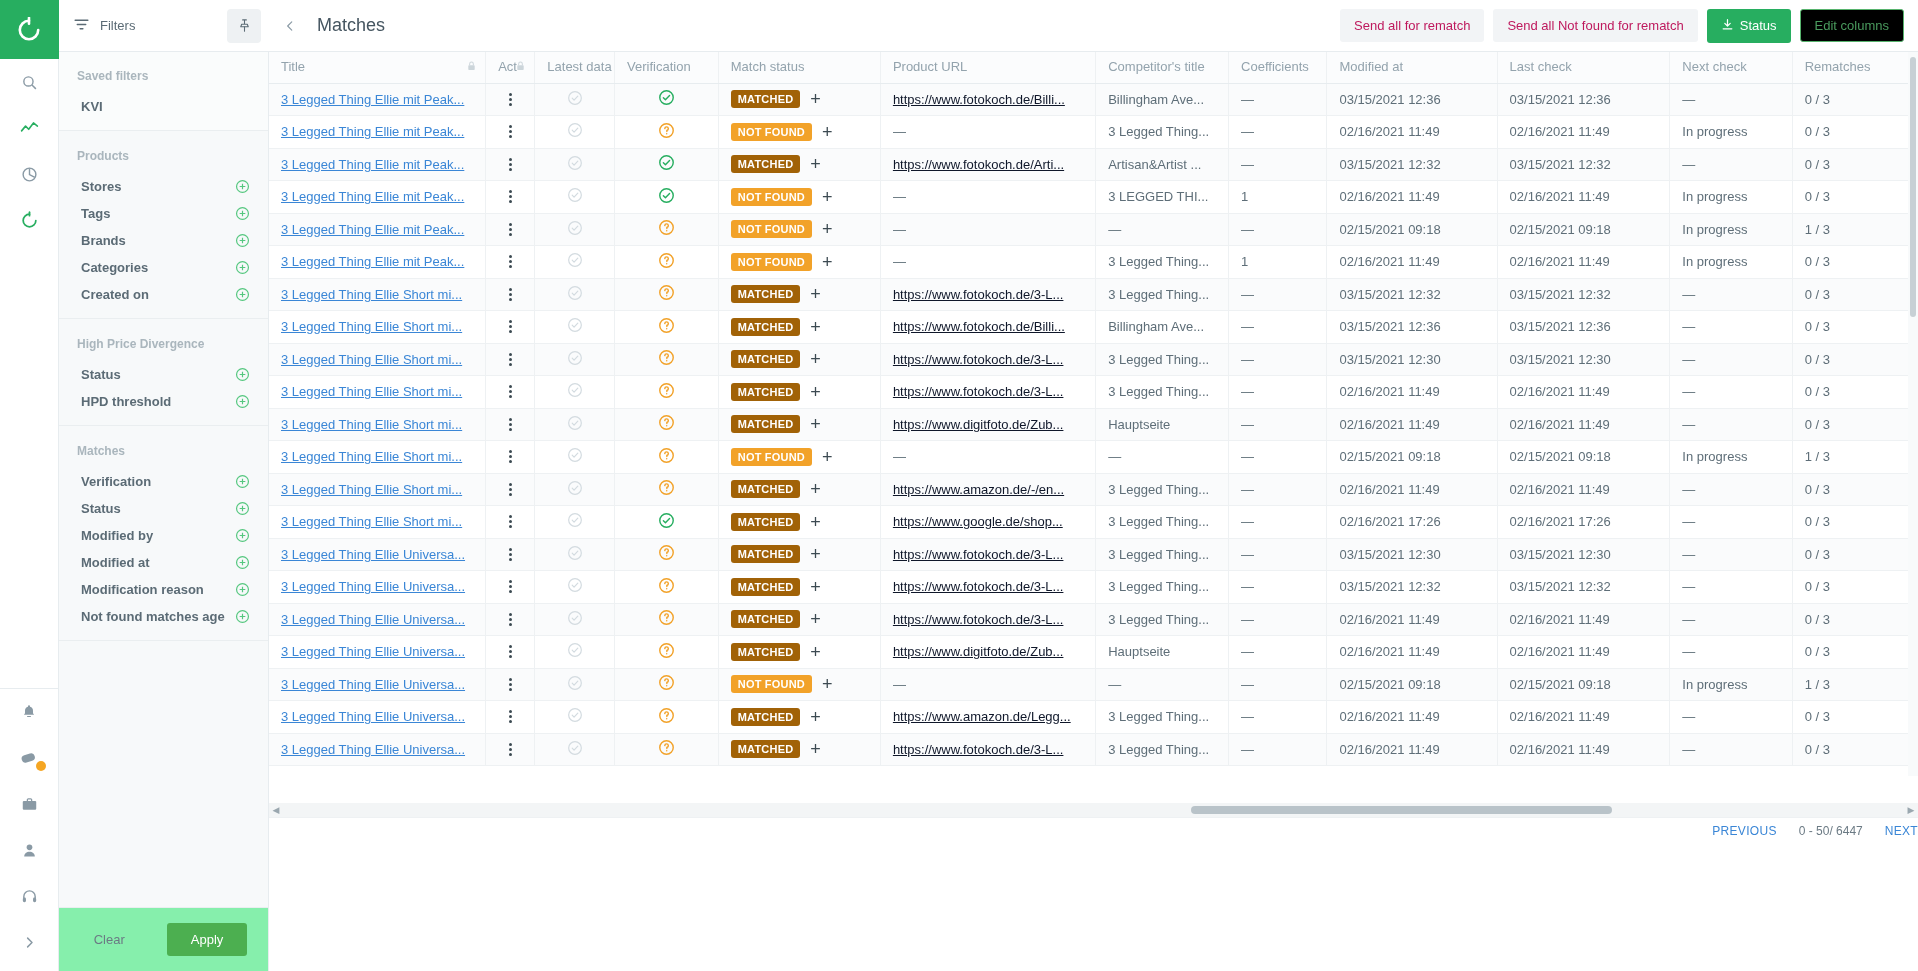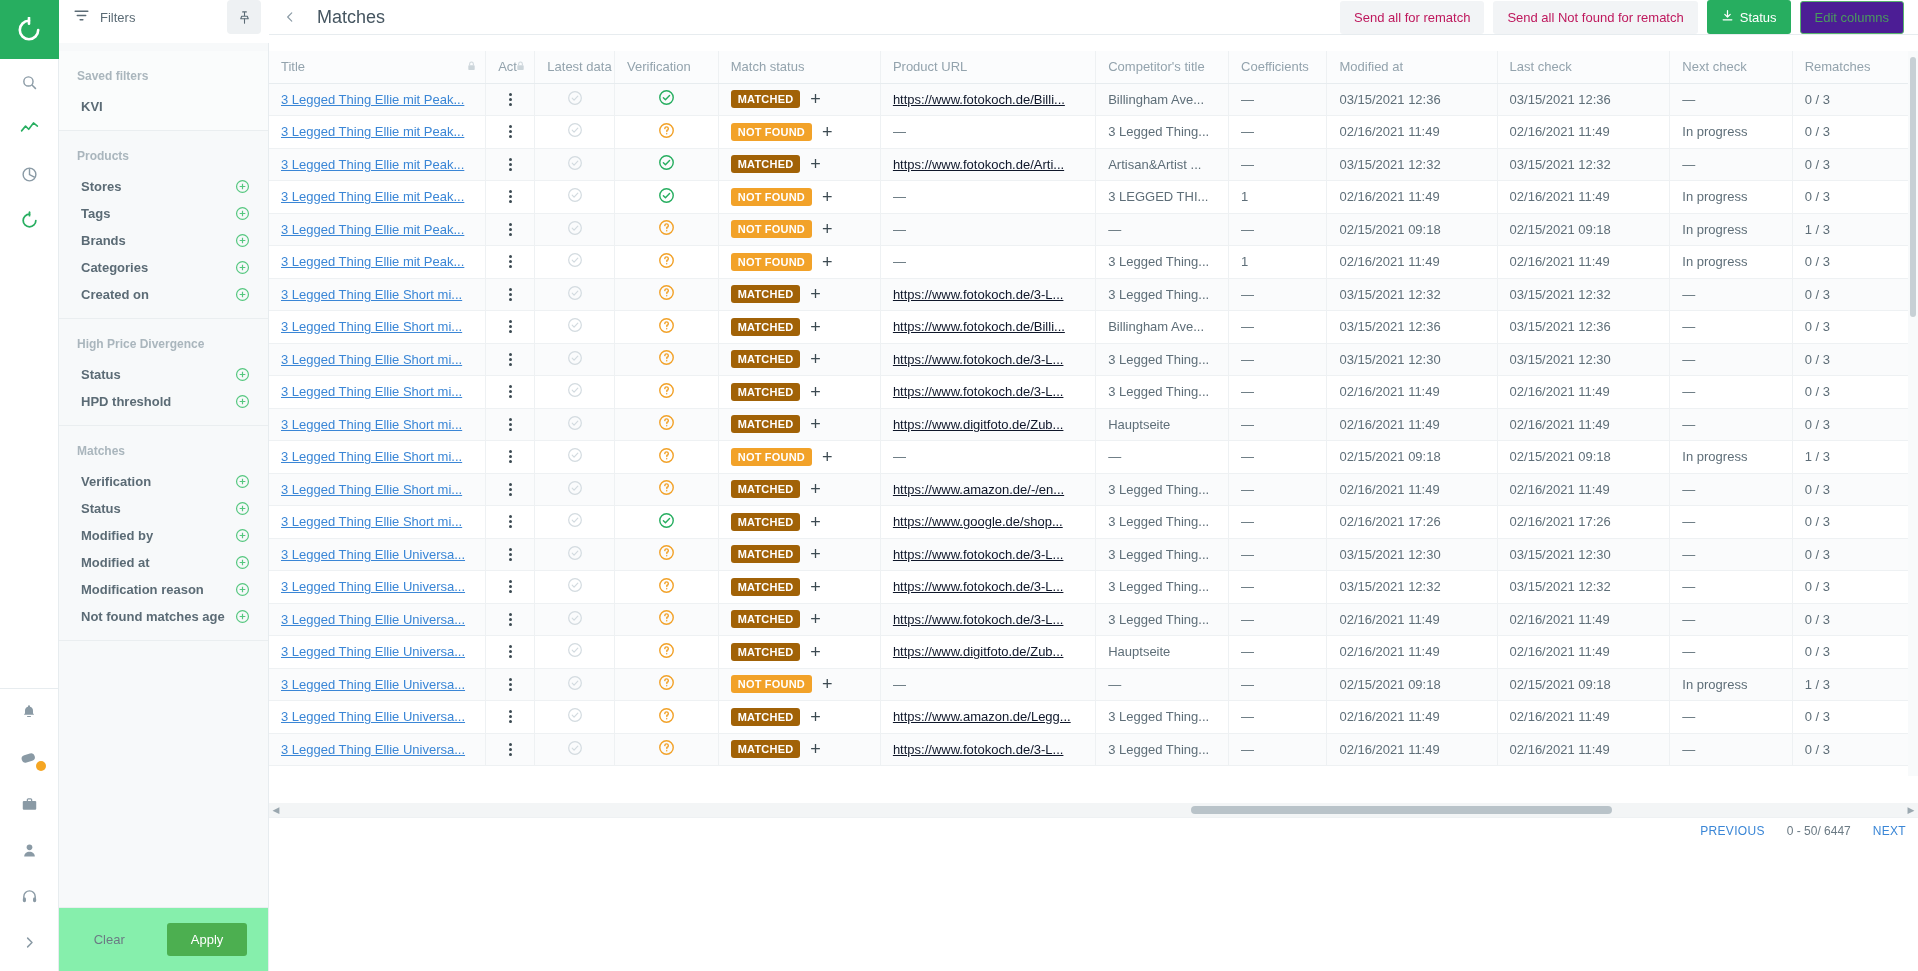--- a/index.html
+++ b/index.html
@@ -65,21 +65,21 @@
     background:none; border:none; color:#6b7a84; font-size:13px; cursor:pointer;
     font-family:inherit; padding:8px 14px;
   }
   .btn-apply {
     background:#4caf50; border:none; color:#fff; font-size:13px; cursor:pointer;
     font-family:inherit; padding:9px 24px; border-radius:3px;
   }
 
   
   .topbar {
-    position:absolute; left:59px; top:0; width:1859px; height:35px;
+    position:absolute; left:59px; top:0; width:1859px; height:52px;
     background:#ffffff; border-bottom:1px solid #e7ecef; z-index:6;
     display:flex; align-items:center;gap:8px;
   }
   .topbar-left {
     width:210px; flex:0 0 210px; height:51px; display:flex; align-items:center;
     padding-left:14px; gap:10px; background:#fff;
   }
   .filters-label { font-size:13px; color:#5b6b75; }
   .pin-btn {
     width:34px; height:34px; border-radius:4px; background:#eef1f3;
@@ -98,21 +98,21 @@
   }
   .tb-btn {
     background:#f2f4f6; border:none; border-radius:3px; color:#be185d;
     font-size:13px; font-family:inherit; padding:9px 14px; cursor:pointer;
   }
   .tb-btn.export {
     background:#27ae60; color:#fff; display:flex; align-items:center; gap:6px;
     padding:9px 14px;
   }
   .tb-btn.outline {
-    background:#4c1d95; color:#4a9b5e; border:1px solid #57b36d; padding:8px 14px;
+    background:#000000; color:#4a9b5e; border:1px solid #57b36d; padding:8px 14px;
   }
 
   
   .main {
     flex:1 1 auto; position:relative; height:844px; padding-top:51px;
     background:#fff; overflow:hidden;
   }
   .table-wrap {
     position:absolute; left:0; right:0; top:51px; bottom:48px; overflow:hidden;
   }
@@ -188,21 +188,21 @@
   .vscroll .vthumb {
     position:absolute; right:2px; top:6px; width:6px; height:260px;
     background:#c7d0d5; border-radius:3px;
   }
 
   
   .footer {
     position:absolute; left:0; right:0; bottom:0; height:27px;
     background:#fff; border-top:1px solid #eef1f3;
     display:flex; align-items:center; justify-content:flex-end;
-    padding-right:12px; gap:22px; font-size:12px;
+    padding-right:0; gap:22px; font-size:12px;
   }
   .pg-link { color:#3a86d6; cursor:pointer; letter-spacing:.3px; }
   .pg-count { color:#6b7a84; }
 </style>
 </head>
 <body>
 
 <div class="app">
 
   <div class="rail">

